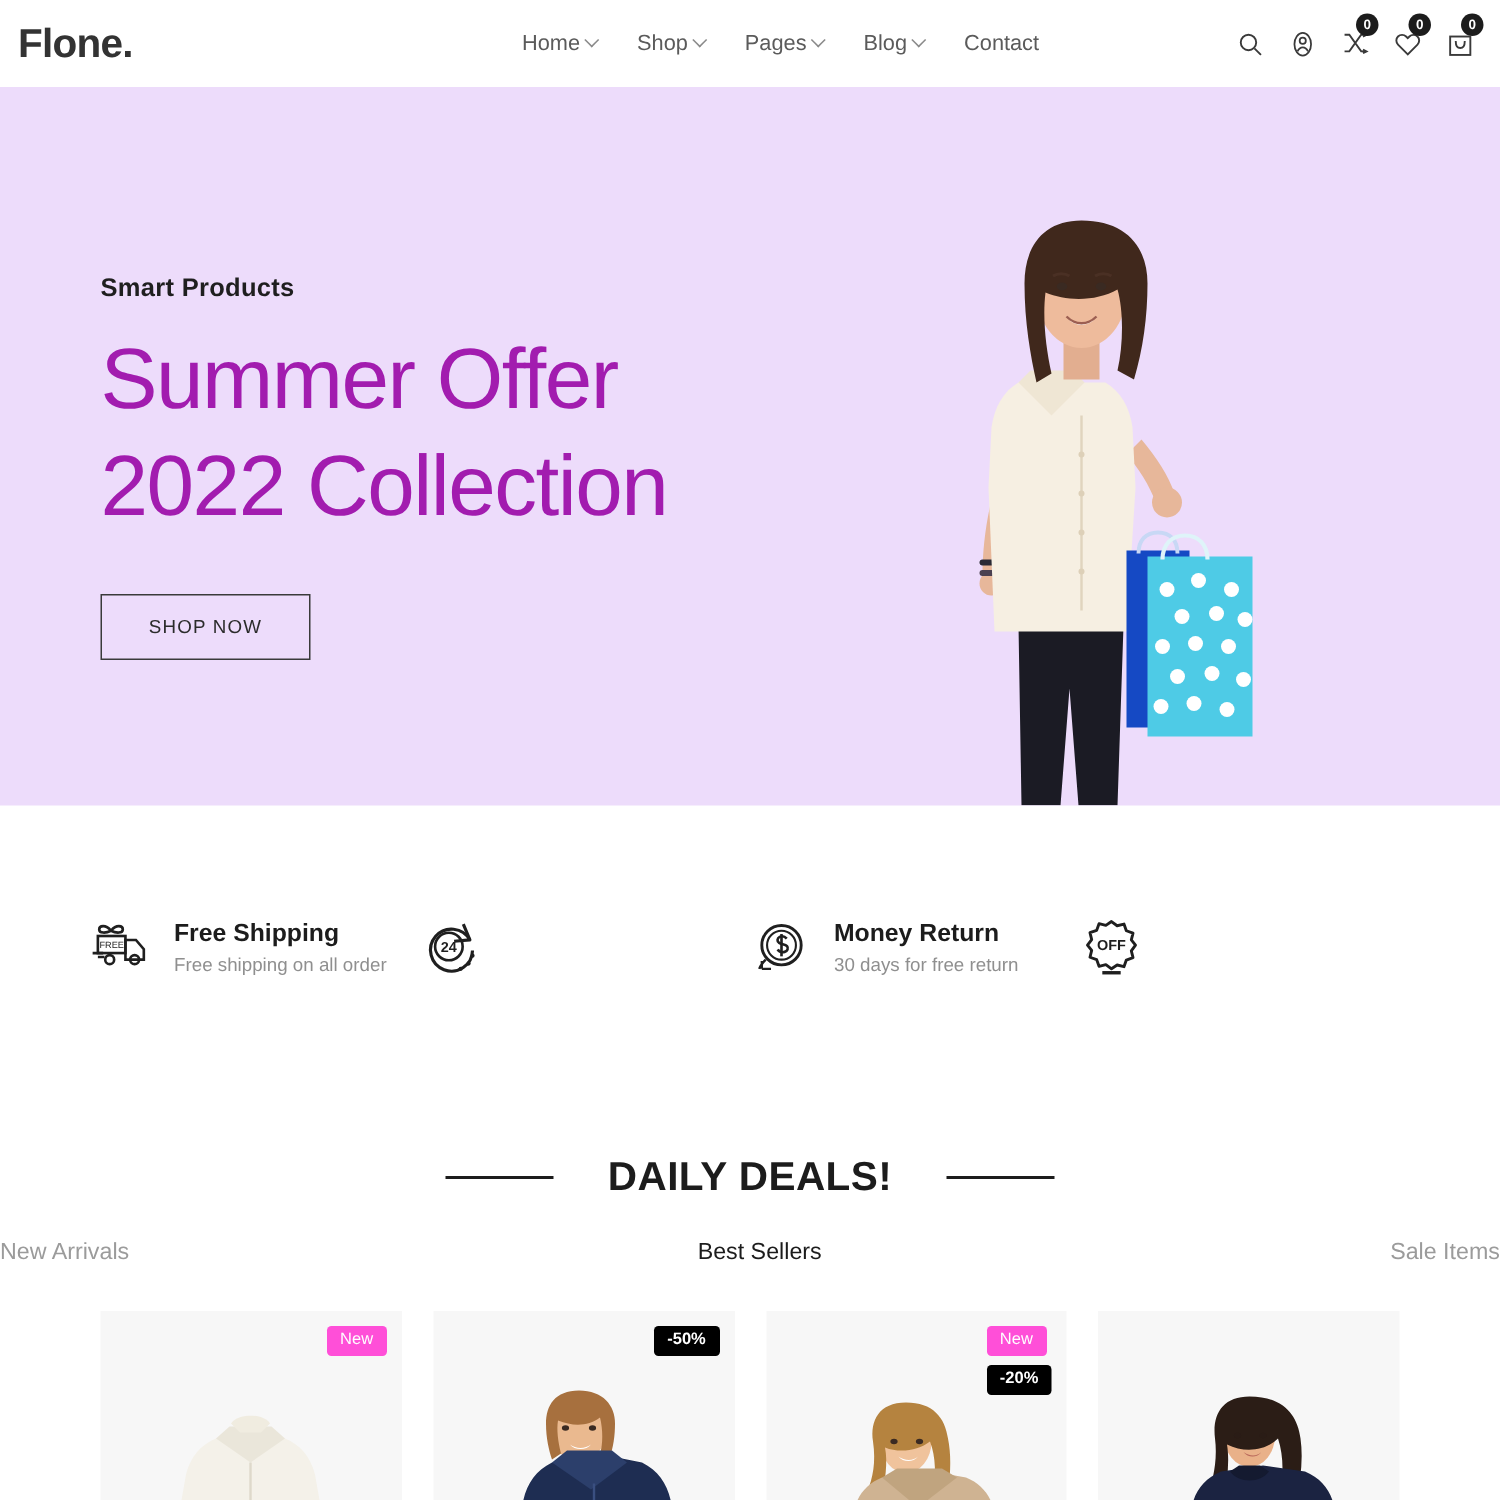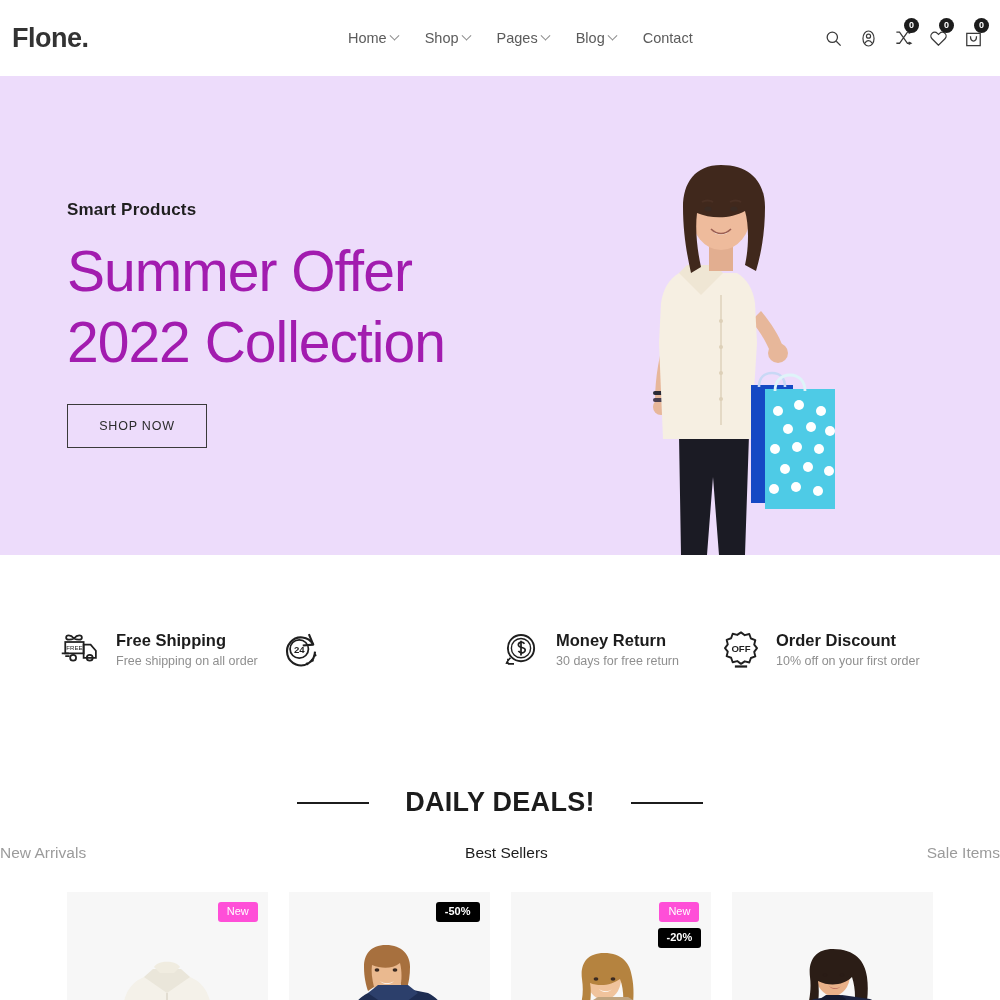--- a/index.html
+++ b/index.html
@@ -5,21 +5,21 @@
   * { box-sizing: border-box; margin: 0; padding: 0; }
   html, body {
     width: 1000px; height: 1000px;
     font-family: "Liberation Sans", sans-serif;
     background: #ffffff;
     overflow: hidden;
   }
 
   
   .header {
-    height: 76px;
+    height: 58px;
     background: #ffffff;
     display: flex;
     align-items: center;
     padding: 0 20px 0 12px;
     position: relative;
   }
   .logo {
     font-size: 27px;
     font-weight: bold;
     color: #333333;
@@ -91,21 +91,21 @@
   .hero-title {
     margin-top: 16px;
     font-size: 57px;
     line-height: 71px;
     color: #a21caf;
     font-weight: normal;
     letter-spacing: -1px;
     white-space: nowrap;
   }
   .shop-btn {
-    margin-top: 26px;
+    margin-top: 36px;
     width: 140px; height: 44px;
     border: 1px solid #3a3a3a;
     background: transparent;
     font-size: 12.5px;
     letter-spacing: 0.8px;
     color: #2b2b2b;
     cursor: pointer;
     font-family: inherit;
   }
   .hero-model {
@@ -177,21 +177,21 @@
     background: #f7f7f7;
     position: relative;
     overflow: hidden;
     cursor: pointer;
   }
   .card-badges {
     position: absolute;
     top: 10px; right: 10px;
     display: flex;
     flex-direction: column;
-    align-items: center;
+    align-items: flex-start;
     gap: 6px;
     z-index: 3;
   }
   .pbadge {
     padding: 3px 9px;
     border-radius: 3px;
     font-size: 11px;
     color: #ffffff;
     line-height: 1.25;
     font-weight: normal;
@@ -378,24 +378,20 @@
       <div class="feature-desc">30 days for free return</div>
     </div>
   </div>
 
   <div class="feature">
     <svg class="feature-icon" viewBox="0 0 48 48" fill="none" stroke="currentColor" stroke-width="2.2">
       <path d="M24 5l4.3 3.2 5.2-1.3 1.8 5.1 5.1 1.8-1.3 5.2L42.3 23l-3.2 4.3 1.3 5.2-5.1 1.8-1.8 5.1-5.2-1.3L24 41l-4.3-3.2-5.2 1.3-1.8-5.1-5.1-1.8 1.3-5.2L5.7 23l3.2-4.3-1.3-5.2 5.1-1.8 1.8-5.1 5.2 1.3Z" stroke-linejoin="round"></path>
       <text x="24" y="27" font-size="11" text-anchor="middle" fill="currentColor" stroke="none" font-family="Liberation Sans, sans-serif" font-weight="bold">OFF</text>
       <path d="M17 44h14" stroke-width="2.6"></path>
     </svg>
-    <div>
-      <div class="feature-title">Order Discount</div>
-      <div class="feature-desc">10% off on your first order</div>
-    </div>
   </div>
 </section>
 
 <section>
   <div class="deals-head">
     <span class="rule"></span>
     <h2 class="deals-title">DAILY DEALS!</h2>
     <span class="rule"></span>
   </div>
 

